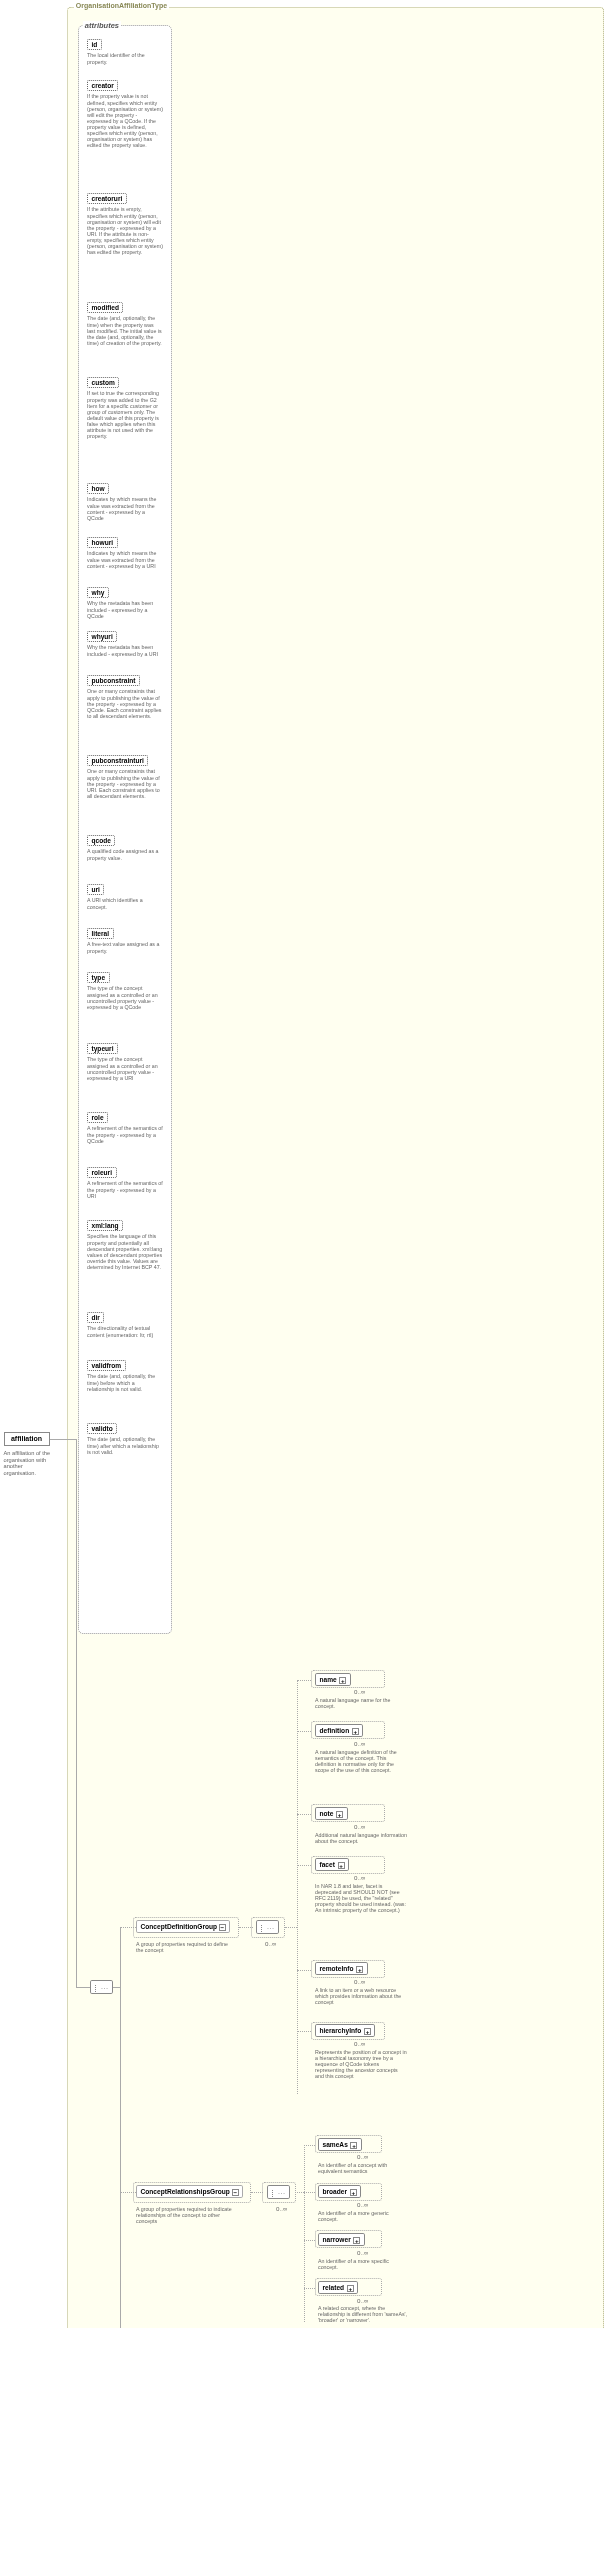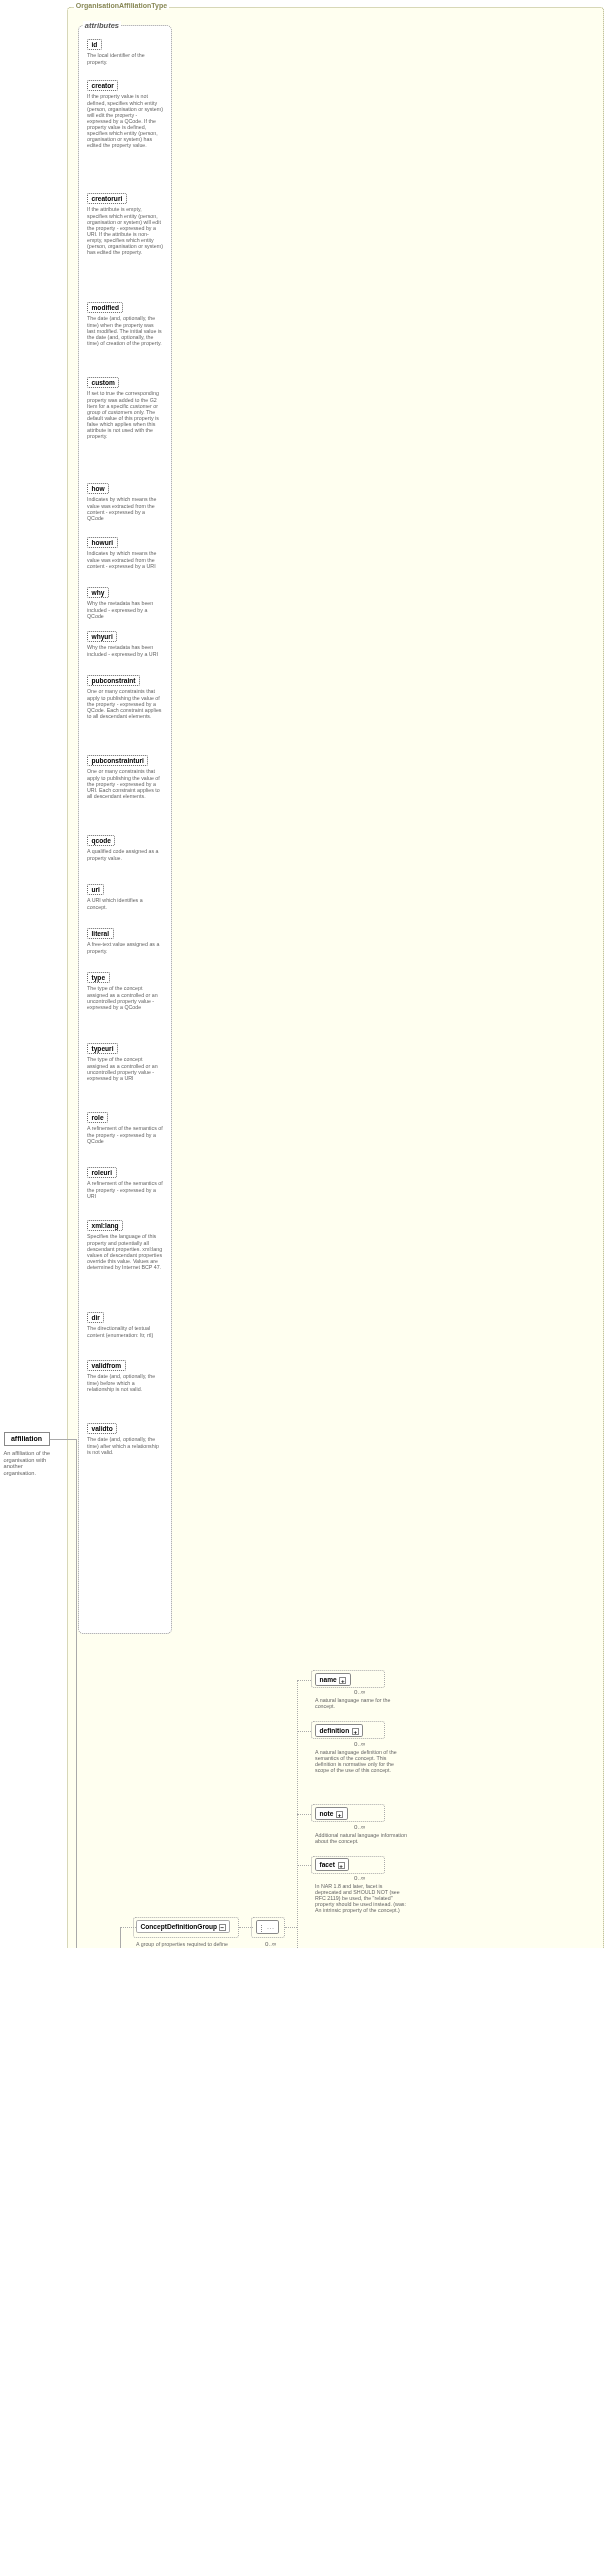--- a/index.html
+++ b/index.html
@@ -7,21 +7,21 @@
     margin: 0;
     padding: 0;
     font-family: Arial, Helvetica, sans-serif;
     font-size: 6.2px;
     background: #fff;
     width: 610px;
   }
   .canvas {
     position: relative;
     width: 610px;
-    height: 1948px;
+    height: 2328px;
     background: #fff;
   }
   .big-container {
     position: absolute;
     left: 67px;
     top: 7px;
     width: 537px;
     height: 2564px;
     background: #fffff0;
     border: 0.9px dotted #b0b080;

